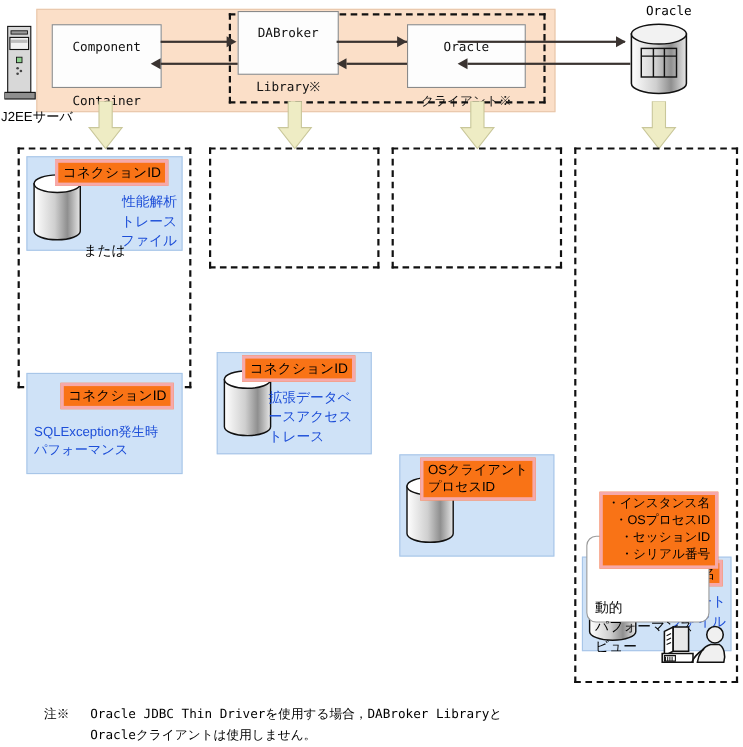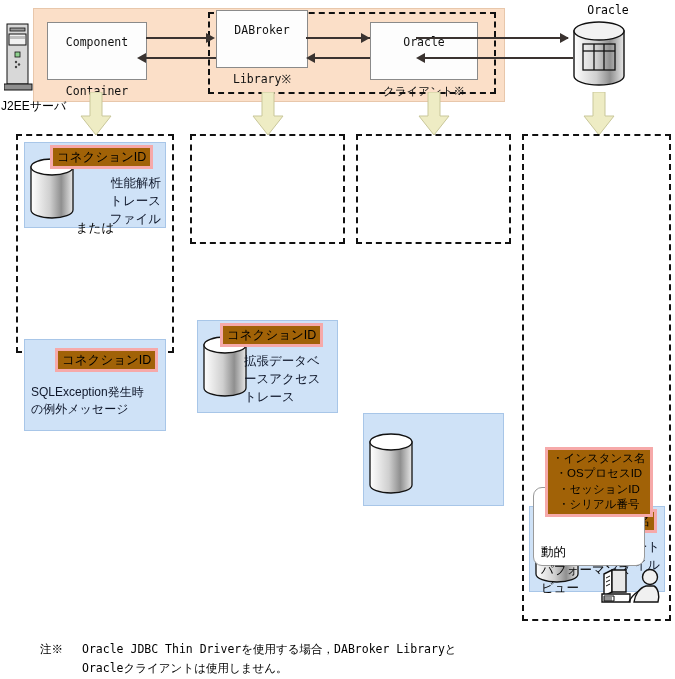--- a/index.html
+++ b/index.html
@@ -62,32 +62,32 @@
   #col4{left:522px;top:134px;width:149px;height:487px;}
 
   
   .bluepanel{
     background:#cfe2f7;border:1px solid #a8c6e8;box-sizing:border-box;
     position:relative;
   }
 
   
   .keybox{
-    background:#a16207;border:3px solid #f6a9a9;
+    background:#f97316;border:3px solid #f6a9a9;
     box-sizing:border-box;position:absolute;
     font-size:12.5px;line-height:1.3;color:#000;
     padding:1px 4px;white-space:nowrap;
   }
-  .keybox.list{font-size:11.5px;line-height:1.34;text-align:center;}
+  .keybox.list{font-size:11.5px;line-height:1.34;text-align:right;}
 
   
   .cyl{position:absolute;}
 
   
-  .cap{position:absolute;font-size:12.5px;line-height:1.42;color:#0f172a;}
+  .cap{position:absolute;font-size:12.5px;line-height:1.42;color:#1d4ed8;}
   .cap.r{text-align:right;}
   .cap.l{text-align:left;}
 
   
   #or-text{left:16px;top:220px;width:158px;text-align:center;font-size:12.5px;}
 
   
   #dynview-rect{
     left:533px;top:487px;width:112px;height:79px;
     border:1px solid #9a9a9a;border-radius:9px;background:#fff;
@@ -214,21 +214,21 @@
   <div class="cap r" style="left:40px;top:32px;width:96px;white-space:pre-line;">性能解析
 トレース
 ファイル</div>
 </div>
 
 <div class="abs" id="or-text">または</div>
 
 <div class="abs bluepanel" style="left:24px;top:253px;width:142px;height:92px;">
   <div class="keybox" style="left:30px;top:8px;">コネクションID</div>
   <div class="cap l" style="left:6px;top:44px;width:136px;white-space:pre-line;font-size:12px;">SQLException発生時
-の例外メッセージ</div>
+パフォーマンス</div>
 </div>
 
 <div class="abs col" id="col2"></div>
 
 <div class="abs bluepanel" style="left:197px;top:142px;width:141px;height:93px;">
   <div class="cyl" style="left:4px;top:14px;">
     <svg width="46" height="64" viewBox="0 0 46 64">
       <path d="M2 10 L2 53 A21 8 0 0 0 44 53 L44 10 Z" fill="url(#cylg)" stroke="#111" stroke-width="1.3"></path>
       <ellipse cx="23" cy="10" rx="21" ry="8" fill="#fff" stroke="#111" stroke-width="1.3"></ellipse>
     </svg>
@@ -241,20 +241,22 @@
 
 <div class="abs col" id="col3"></div>
 
 <div class="abs bluepanel" style="left:363px;top:142px;width:141px;height:93px;">
   <div class="cyl" style="left:4px;top:18px;">
     <svg width="46" height="64" viewBox="0 0 46 64">
       <path d="M2 10 L2 53 A21 8 0 0 0 44 53 L44 10 Z" fill="url(#cylg)" stroke="#111" stroke-width="1.3"></path>
       <ellipse cx="23" cy="10" rx="21" ry="8" fill="#fff" stroke="#111" stroke-width="1.3"></ellipse>
     </svg>
   </div>
+  <div class="keybox" style="left:18px;top:2px;white-space:pre-line;font-size:12px;line-height:1.28;">OSクライアント
+プロセスID</div>
 </div>
 
 <div class="abs col" id="col4"></div>
 
 <div class="abs bluepanel" style="left:529px;top:142px;width:136px;height:86px;">
   <div class="cyl" style="left:4px;top:14px;">
     <svg width="46" height="64" viewBox="0 0 46 64">
       <path d="M2 10 L2 53 A21 8 0 0 0 44 53 L44 10 Z" fill="url(#cylg)" stroke="#111" stroke-width="1.3"></path>
       <ellipse cx="23" cy="10" rx="21" ry="8" fill="#fff" stroke="#111" stroke-width="1.3"></ellipse>
     </svg>

